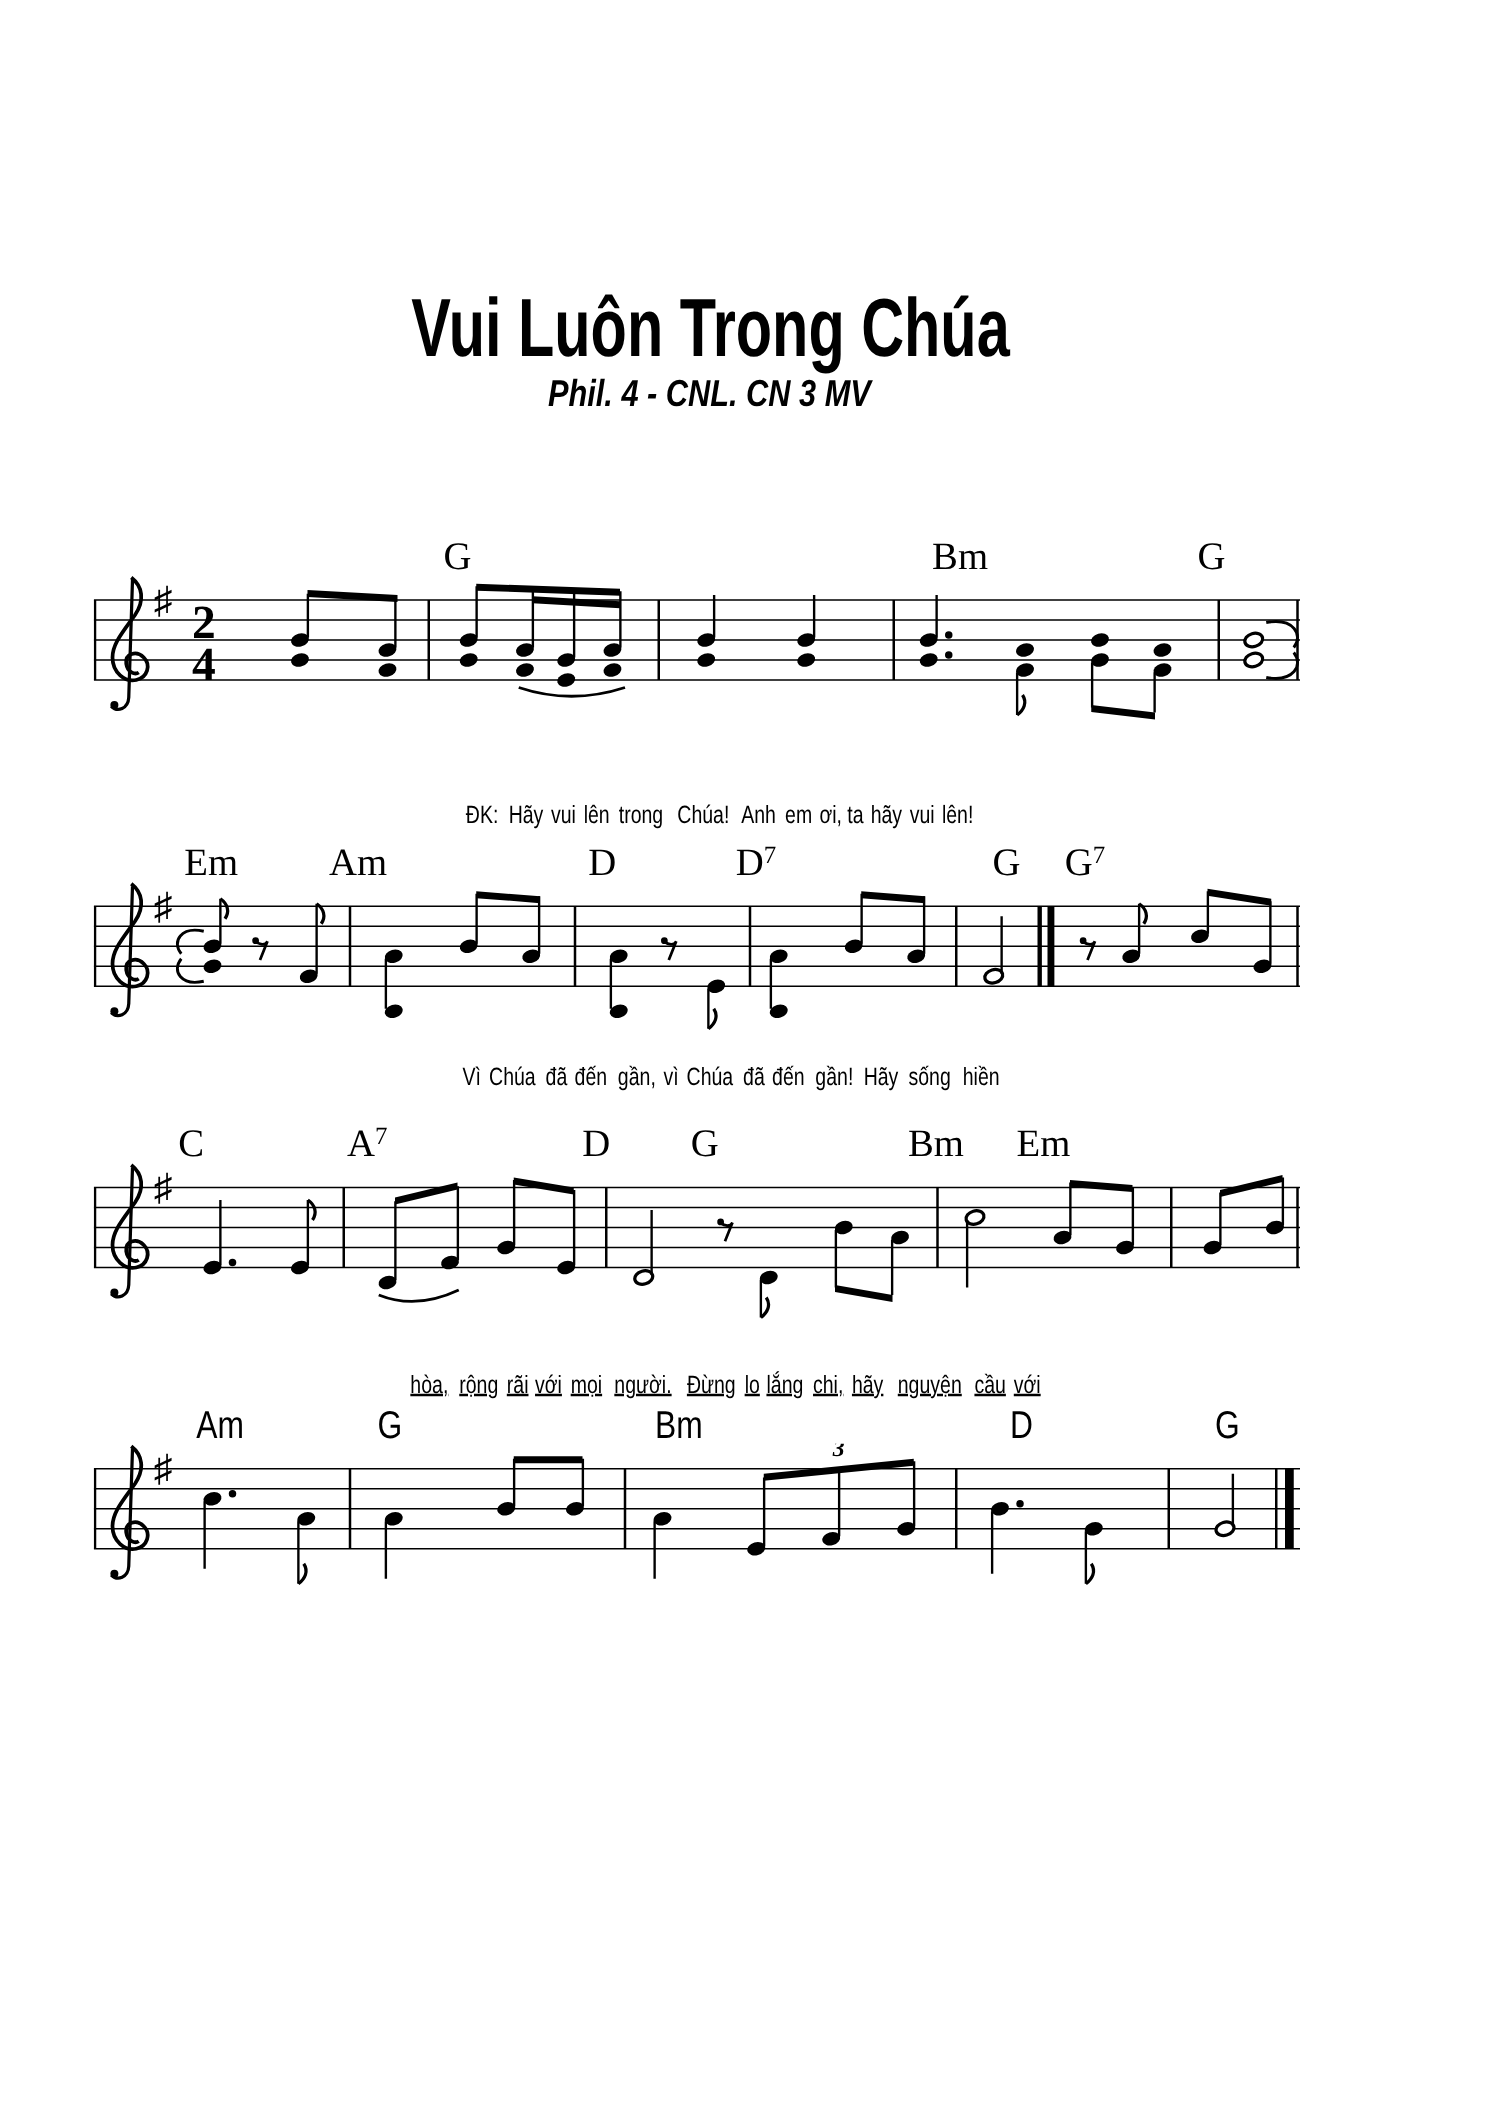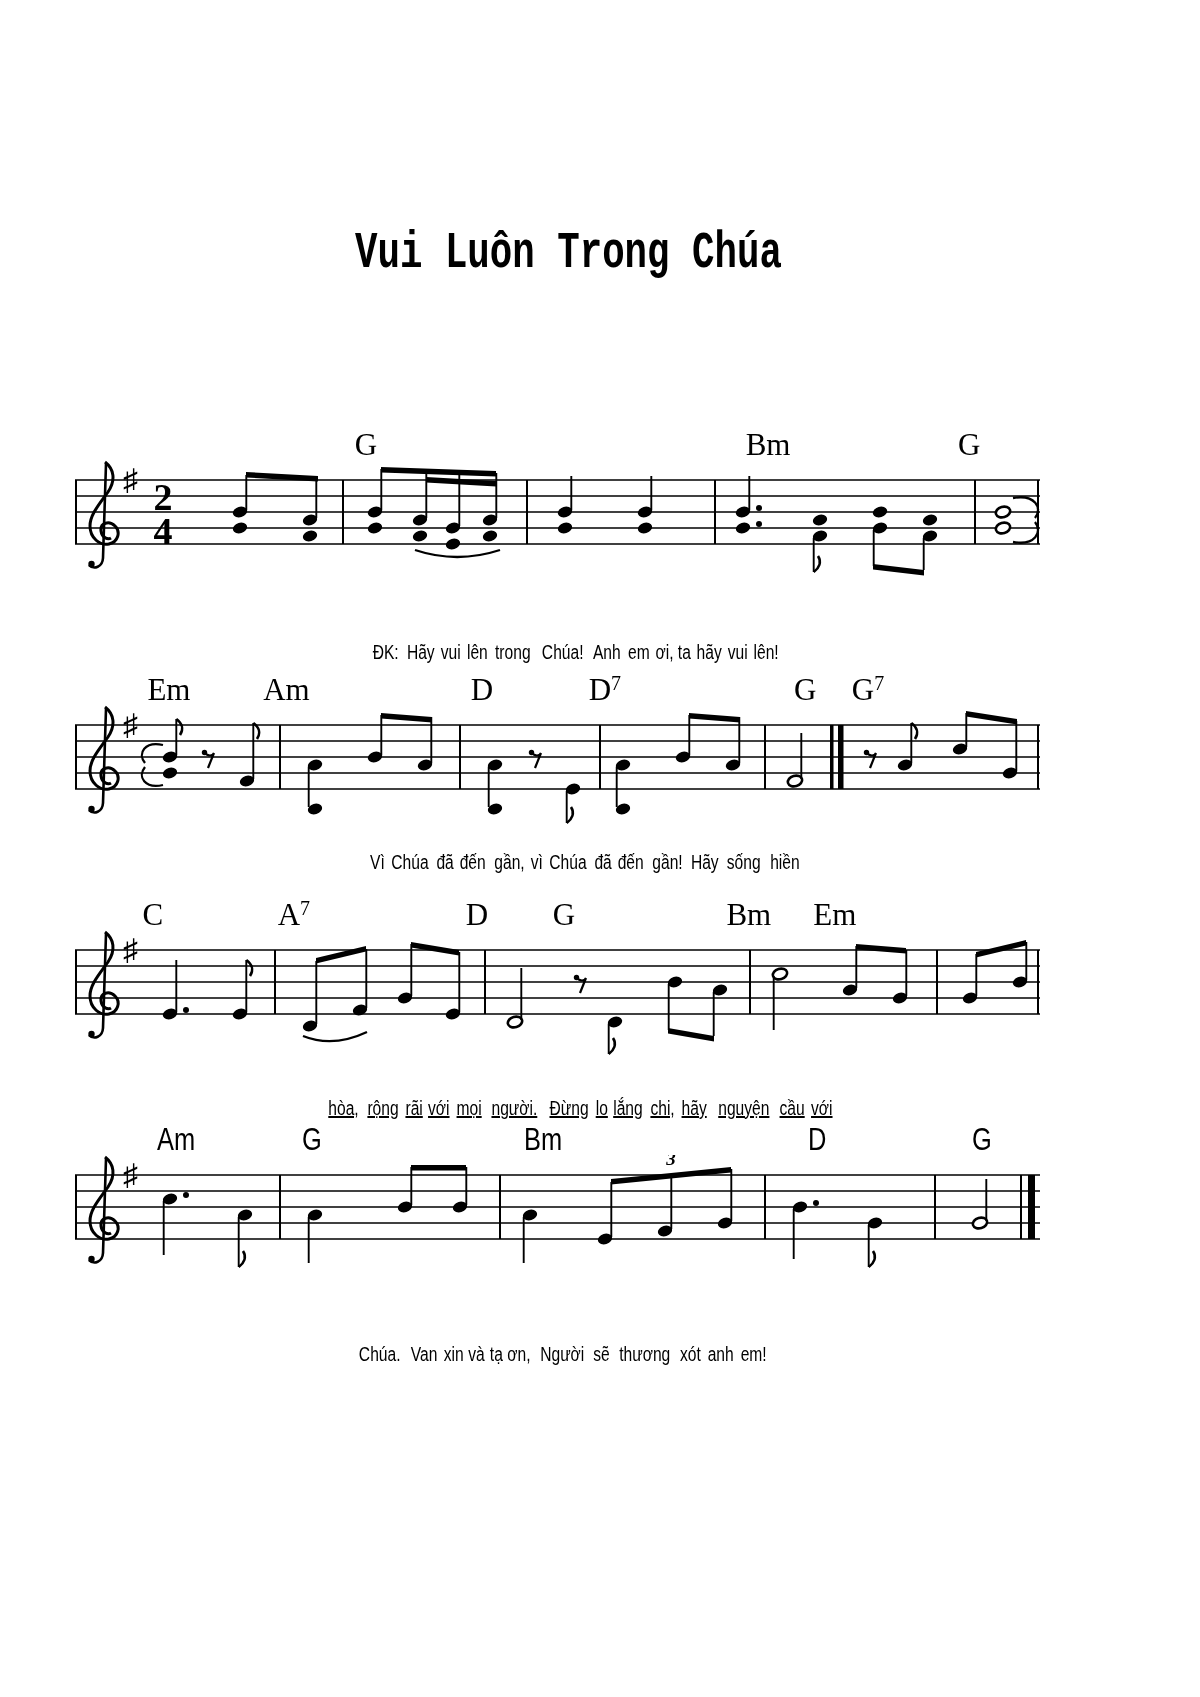--- a/index.html
+++ b/index.html
@@ -1,19 +1,19 @@
 <!DOCTYPE html>
 <html><head>
 <meta charset="utf-8">
 <style>
   html,body{margin:0;padding:0;background:#fff;}
   body{width:1200px;height:1697px;position:relative;font-family:"Liberation Sans",sans-serif;color:#000;overflow:hidden;}
   .page{position:absolute;inset:0;background:#fff;}
 
-  .title{position:absolute;top:224px;left:0;width:1136px;text-align:center;font-size:52px;font-weight:bold;white-space:nowrap;font-family:Liberation Mono, monospace;}
+  .title{position:absolute;top:224px;left:0;width:1136px;text-align:center;font-size:66px;font-weight:bold;white-space:nowrap;}
   .title .cond{display:inline-block;transform:scaleX(.72);transform-origin:center;}
   .subtitle{position:absolute;top:299px;left:0;width:1136px;text-align:center;font-size:30px;font-weight:bold;font-style:italic;white-space:nowrap;}
   .subtitle .cond{display:inline-block;transform:scaleX(.82);transform-origin:center;}
   .source{position:absolute;top:376px;left:368px;font-family:"DejaVu Serif",serif;font-size:22px;white-space:nowrap;}
   .composer{position:absolute;top:366px;left:772px;font-size:29px;white-space:nowrap;}
   .composer .cond{display:inline-block;transform:scaleX(.88);transform-origin:left center;}
 
   .system{position:absolute;left:75px;width:965px;}
   .sys1{top:424px;} .sys2{top:669px;} .sys3{top:894px;} .sys4{top:1119px;}
   .chordrow{position:relative;height:36px;}
@@ -36,20 +36,21 @@
   .l2{top:850px;left:133px;width:905px;}
   .l3{top:1096px;left:122px;width:916px;text-decoration:underline;}
   .l4{top:1342px;left:108px;width:908px;}
 </style>
 </head>
 <body>
 
 <div class="page">
 
   <div class="title"><span class="cond">Vui Luôn Trong Chúa</span></div>
+  <div class="subtitle"><span class="cond">Phil. 4 - CNL. CN 3 MV</span></div>
 
   <div class="system sys1">
     <div class="chordrow">
         <span class="chord" style="left: 29%;"><span>G</span></span>
         <span class="chord" style="left: 69.5%;"><span>Bm</span></span>
         <span class="chord" style="left: 91.5%;"><span>G</span></span>
       </div>
     <svg class="staff" width="965" height="130" viewBox="0 0 965 130">
       <g>
         <line class="sl" x1="0" y1="20" x2="965" y2="20"></line>
@@ -412,28 +413,14 @@
           <line class="st" x1="718.7" y1="54" x2="718.7" y2="104"></line>
           <circle cx="741" cy="48" r="3"></circle>
         <ellipse cx="800" cy="68" rx="7.3" ry="5.2" transform="rotate(-16 800 68)"></ellipse>
           <line class="st" x1="793.7" y1="70" x2="793.7" y2="112"></line>
         <path class="flag" d="M793.7 112 C799 108 802 102 798 96"></path>
         <ellipse cx="905" cy="68" rx="7.3" ry="5.2" fill="#fff" stroke="#000" stroke-width="2.6" transform="rotate(-16 905 68)"></ellipse>
           <line class="st" x1="911.3" y1="66" x2="911.3" y2="24"></line>
       </g>
     </svg>
   </div>
-  <div class="lyrics l4">
-      <span class="syl">Chúa.</span>
-      <span class="syl">Van</span>
-      <span class="syl">xin</span>
-      <span class="syl">và</span>
-      <span class="syl">tạ</span>
-      <span class="syl">ơn,</span>
-      <span class="syl">Người</span>
-      <span class="syl">sẽ</span>
-      <span class="syl">thương</span>
-      <span class="syl">xót</span>
-      <span class="syl">anh</span>
-      <span class="syl">em!</span>
-    </div>
 
 </div>
 
 </body></html>

